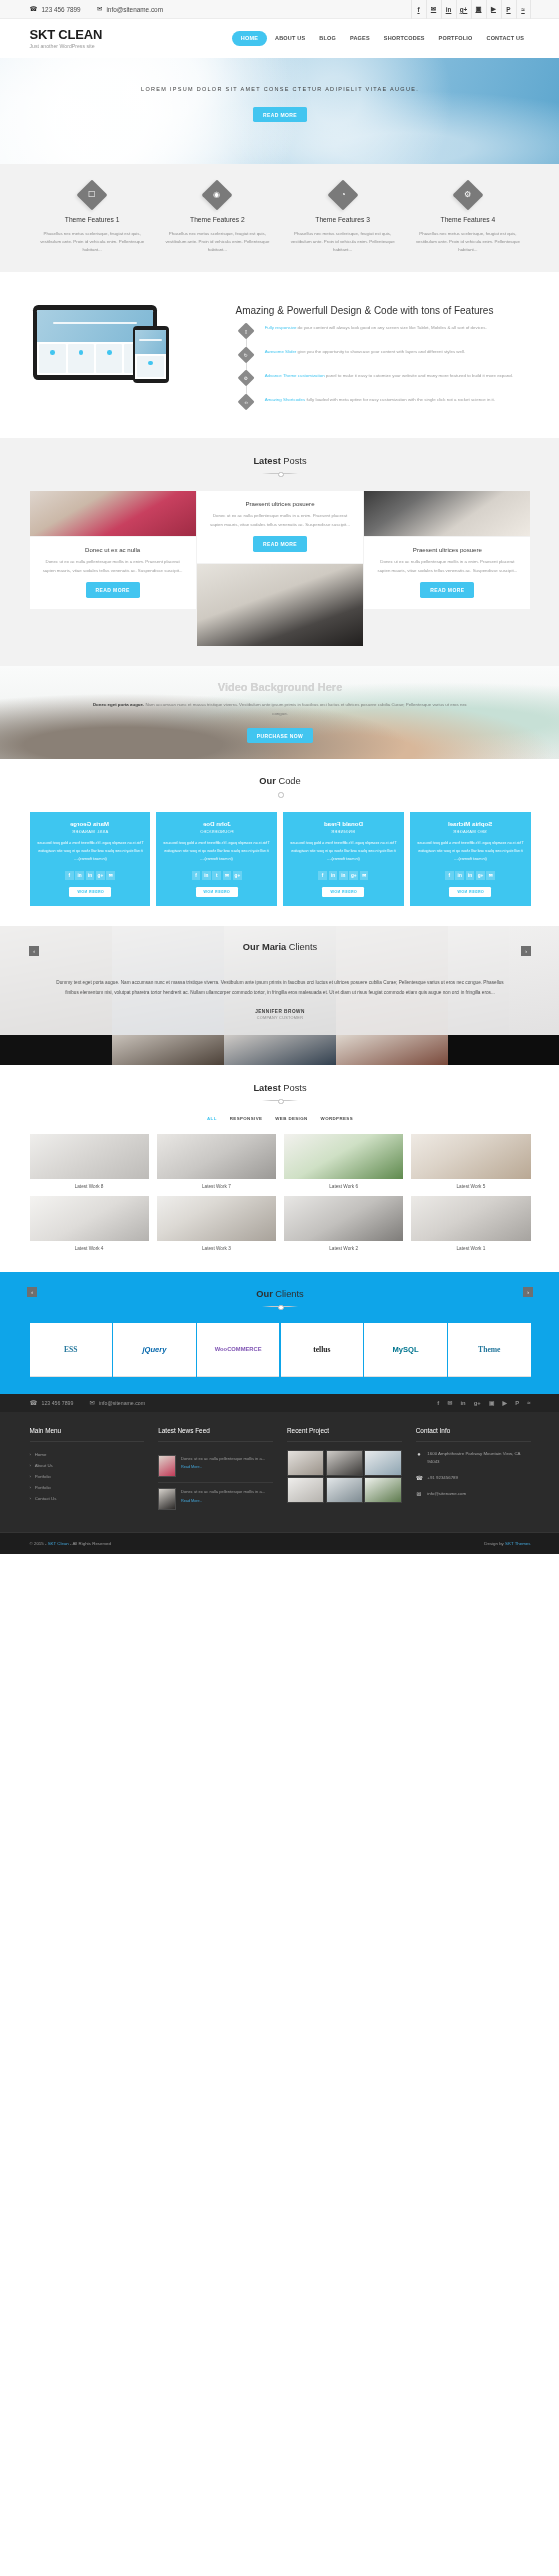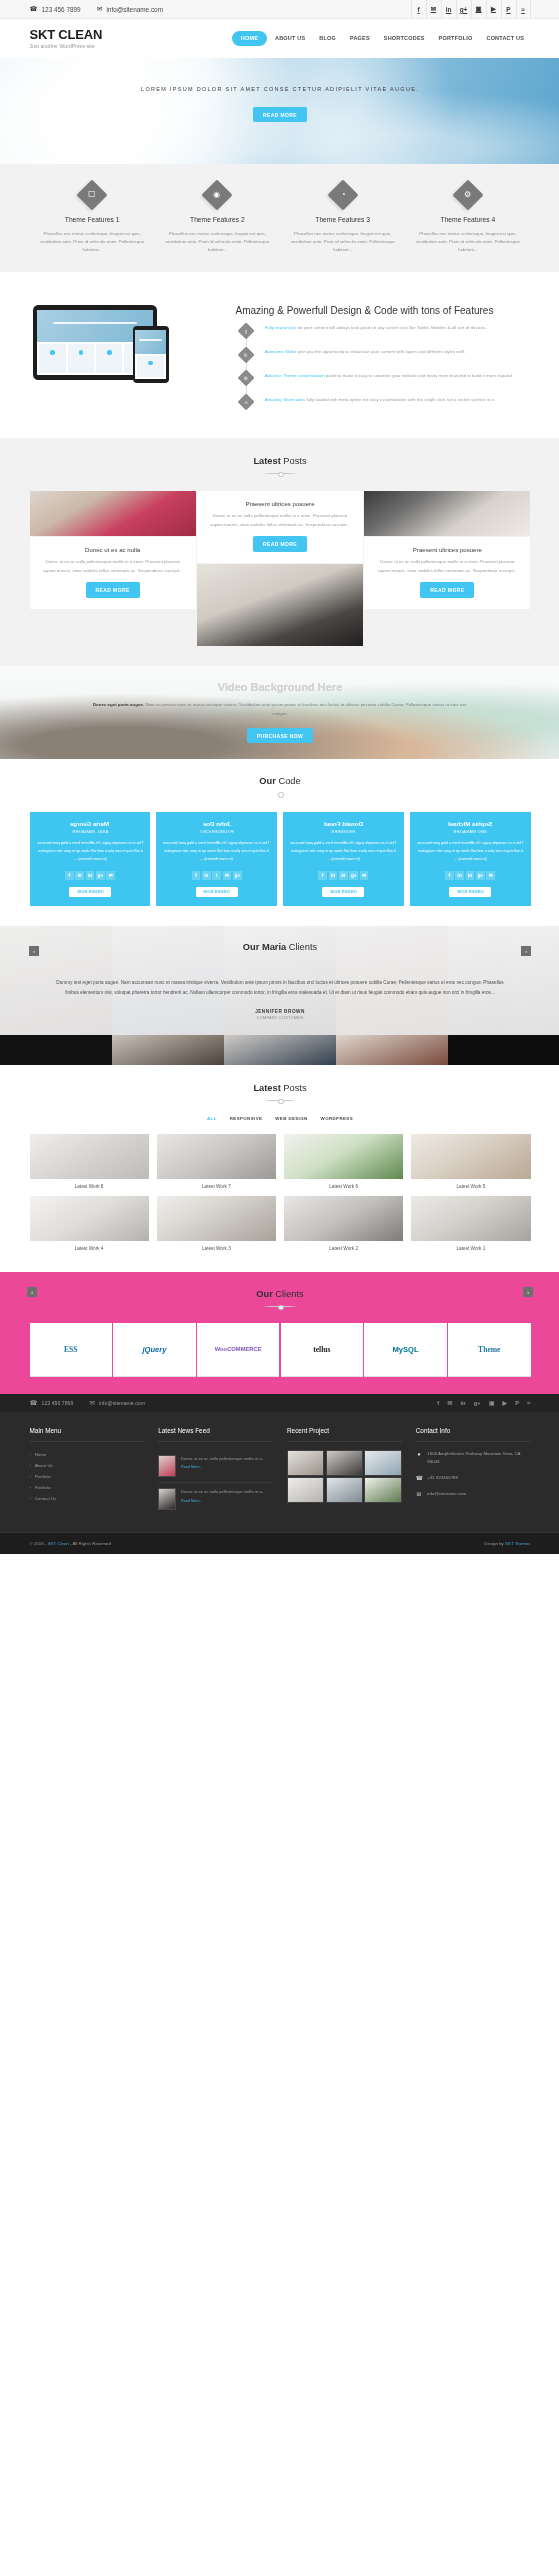--- a/index.html
+++ b/index.html
@@ -223,21 +223,21 @@
   .w1 { background:linear-gradient(150deg,#efeeec 0%,#d9d7d4 45%,#bdbbb8 100%); }
   .w2 { background:linear-gradient(150deg,#e9e7e4 0%,#c9c7c4 50%,#9b9996 100%); }
   .w3 { background:linear-gradient(150deg,#f2f1ee 0%,#cfe0c5 45%,#5f8a4e 100%); }
   .w4 { background:linear-gradient(150deg,#efeae4 0%,#dcd3c8 40%,#b9a894 100%); }
   .w5 { background:linear-gradient(150deg,#f4f3f1 0%,#dedcd9 50%,#b4b2af 100%); }
   .w6 { background:linear-gradient(150deg,#efeeec 0%,#dcd9d4 35%,#a8a29a 100%); }
   .w7 { background:linear-gradient(150deg,#e8e7e5 0%,#c2c0bd 50%,#7e7c79 100%); }
   .w8 { background:linear-gradient(150deg,#eceae7 0%,#d4d1cd 45%,#a6a39f 100%); }
 
   
-  .clients { background:#ec4899; padding:16.3px 0 17.5px; position:relative; }
+  .clients { background:#0ea5e9; padding:16.3px 0 17.5px; position:relative; }
   .cl-grid { display:flex; gap:1.2px; margin-top:14px; height:54px; }
   .cl { flex:1; background:#fff; display:flex; align-items:center; justify-content:center;
         border-bottom:1.2px solid #e0e0e0; overflow:hidden; }
   .cl-logo { font-size:7.6px; font-weight:bold; white-space:nowrap; }
   .clients .arrow { top:15px; }
   .clients .arrow.l { left:27px; }
   .clients .arrow.r { right:27px; }
 
   
   .f-top { background:#232323; height:17.5px; }

